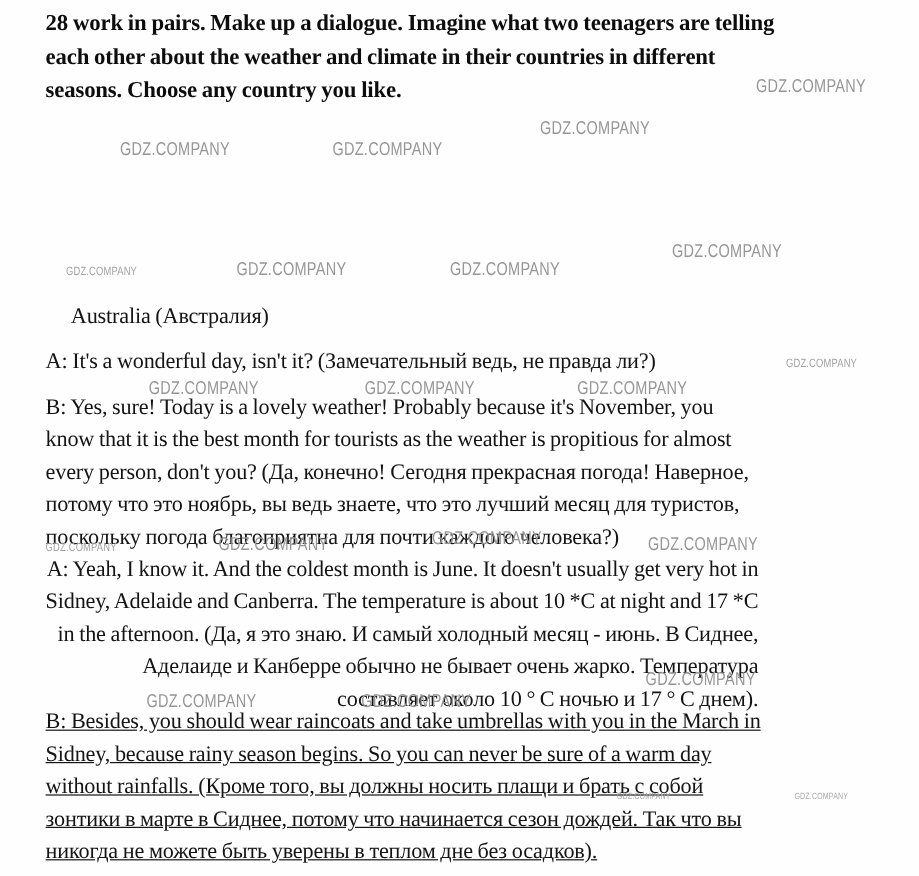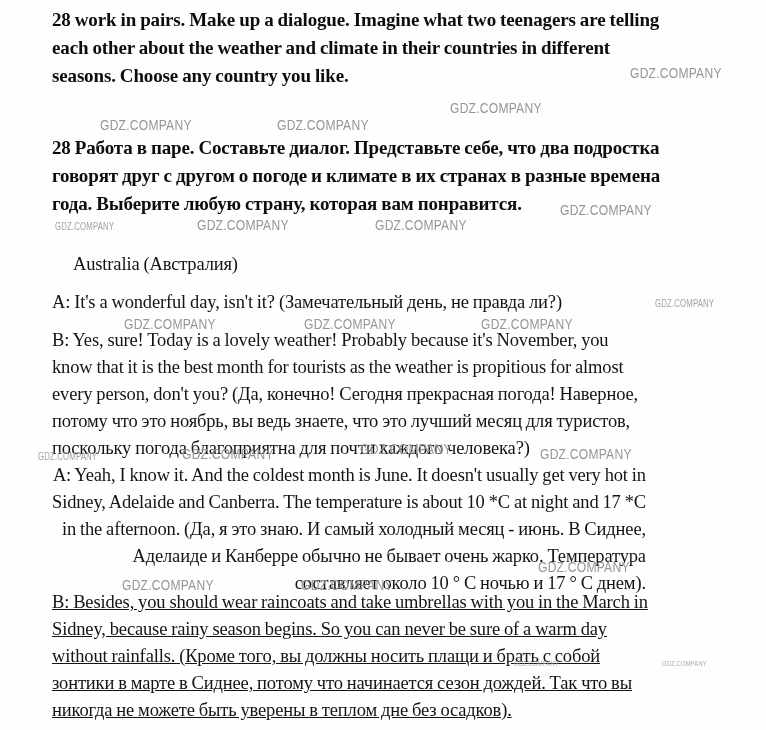--- a/index.html
+++ b/index.html
@@ -10,21 +10,21 @@
   .page {
     position: relative;
     width: 766px;
     height: 730px;
     background: #fefefe;
     overflow: hidden;
     font-family: "Liberation Serif", "DejaVu Serif", serif;
   }
   .para {
     position: absolute;
-    left: 52px;
+    left: 38px;
     margin: 0;
     white-space: pre;
     color: #141414;
     font-size: 18.5px;
     line-height: 27px;
     letter-spacing: -0.15px;
     word-spacing: -0.5px;
   }
   .para.bold {
     font-weight: bold;
@@ -84,27 +84,24 @@
       <span class="wm wm-md" style="left: 122px; top: 576px;">GDZ.COMPANY</span>
       <span class="wm wm-md" style="left: 301px; top: 576px;">GDZ.COMPANY</span>
       <span class="wm wm-xs" style="left: 514px; top: 659px;">GDZ.COMPANY</span>
       <span class="wm wm-xs" style="left: 662px; top: 659px;">GDZ.COMPANY</span>
     </div>
 
   <p class="para bold" id="task-en">28 work in pairs. Make up a dialogue. Imagine what two teenagers are telling
 each other about the weather and climate in their countries in different
 seasons. Choose any country you like.</p>
 
-  <p class="para bold" id="task-ru">28 Работа в паре. Составьте диалог. Представьте себе, что два подростка
-говорят друг с другом о погоде и климате в их странах в разные времена
-года. Выберите любую страну, которая вам понравится.</p>
 
   <p class="para" id="country-title">Australia (Австралия)</p>
 
-  <p class="para" id="dlg-a1">A: It's a wonderful day, isn't it? (Замечательный день, не правда ли?)</p>
+  <p class="para" id="dlg-a1">A: It's a wonderful day, isn't it? (Замечательный ведь, не правда ли?)</p>
 
   <p class="para" id="dlg-b1">B: Yes, sure! Today is a lovely weather! Probably because it's November, you
 know that it is the best month for tourists as the weather is propitious for almost
 every person, don't you? (Да, конечно! Сегодня прекрасная погода! Наверное,
 потому что это ноябрь, вы ведь знаете, что это лучший месяц для туристов,
 поскольку погода благоприятна для почти каждого человека?)</p>
 
   <p class="para" id="dlg-a2">A: Yeah, I know it. And the coldest month is June. It doesn't usually get very hot in
 Sidney, Adelaide and Canberra. The temperature is about 10 *C at night and 17 *C
 in the afternoon. (Да, я это знаю. И самый холодный месяц - июнь. В Сиднее,

